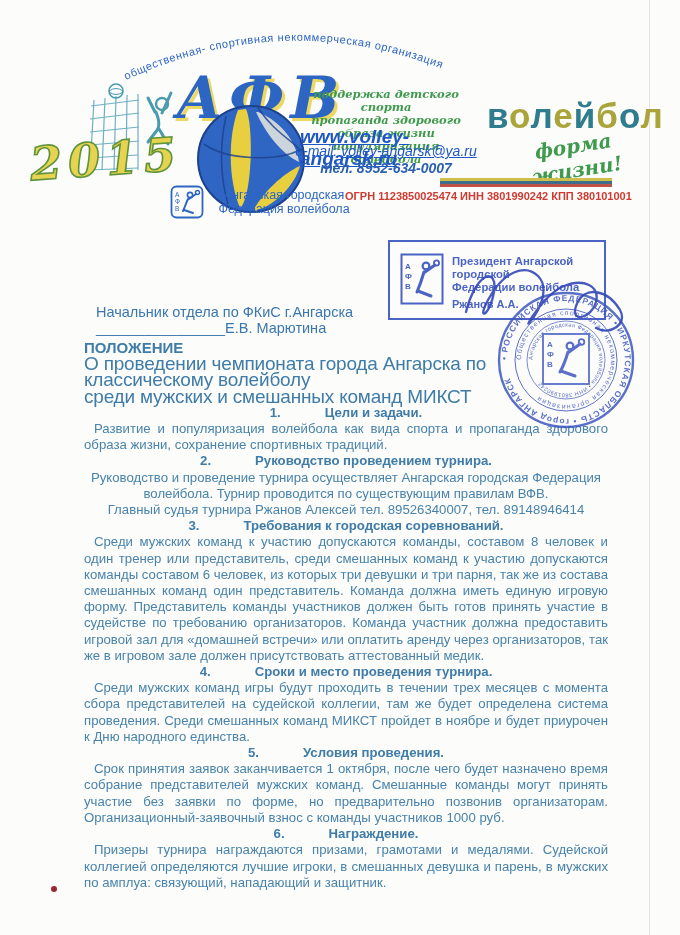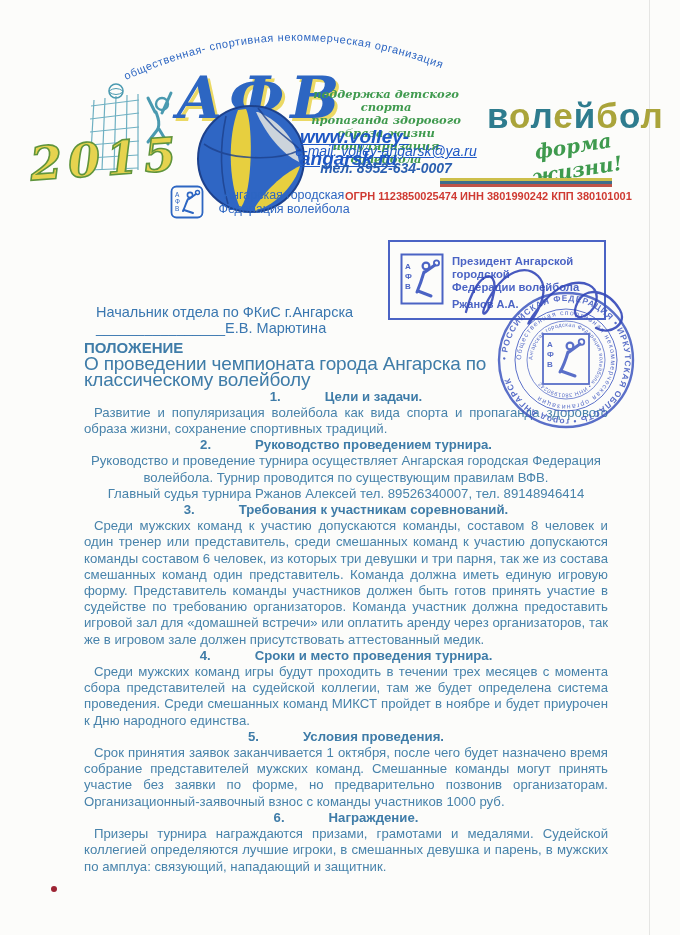--- a/index.html
+++ b/index.html
@@ -201,20 +201,21 @@
 
   <svg class="abs signature" width="210" height="90">
     <path d="M18,52 C28,12 50,6 46,32 C42,56 28,62 40,40 C56,10 78,4 90,16
              C102,28 92,50 82,62 C74,72 96,34 116,26 C136,18 152,26 148,42
              C144,58 122,64 128,46 C136,24 160,30 172,50 C180,64 162,76 148,68" fill="none" stroke="#3347b8" stroke-width="2.3" stroke-linecap="round" opacity="0.9"></path>
   </svg>
 
   <div class="abs doc">
     <div class="doc-title">ПОЛОЖЕНИЕ</div>
     <div class="doc-sub">О проведении чемпионата города Ангарска по классическому волейболу</div>
+    <div class="doc-sub">среди мужских и смешанных команд МИКСТ</div>
 
     <div class="section">
       <div class="sec-heading">
         <span>1.</span>
         <span>Цели и задачи.</span>
       </div>
       <p>Развитие и популяризация волейбола как вида спорта и пропаганда здорового образа жизни, сохранение спортивных традиций.</p>
     </div>
 
     <div class="section">
@@ -222,21 +223,21 @@
         <span>2.</span>
         <span>Руководство проведением турнира.</span>
       </div>
       <p class="center">Руководство и проведение турнира осуществляет Ангарская городская Федерация волейбола. Турнир проводится по существующим правилам ВФВ.</p>
       <p class="center">Главный судья турнира Ржанов Алексей тел. 89526340007, тел. 89148946414</p>
     </div>
 
     <div class="section">
       <div class="sec-heading">
         <span>3.</span>
-        <span>Требования к участникам соревнований.</span>
+        <span>Требования к городская соревнований.</span>
       </div>
       <p>Среди мужских команд к участию допускаются команды, составом 8 человек и один тренер или представитель, среди смешанных команд к участию допускаются команды составом 6 человек, из которых три девушки и три парня, так же из состава смешанных команд один представитель. Команда должна иметь единую игровую форму. Представитель команды участников должен быть готов принять участие в судействе по требованию организаторов. Команда участник должна предоставить игровой зал для «домашней встречи» или оплатить аренду через организаторов, так же в игровом зале должен присутствовать аттестованный медик.</p>
     </div>
 
     <div class="section">
       <div class="sec-heading">
         <span>4.</span>
         <span>Сроки и место проведения турнира.</span>
       </div>
       <p>Среди мужских команд игры будут проходить в течении трех месяцев с момента сбора представителей на судейской коллегии, там же будет определена система проведения. Среди смешанных команд МИКСТ пройдет в ноябре и будет приурочен к Дню народного единства.</p>

